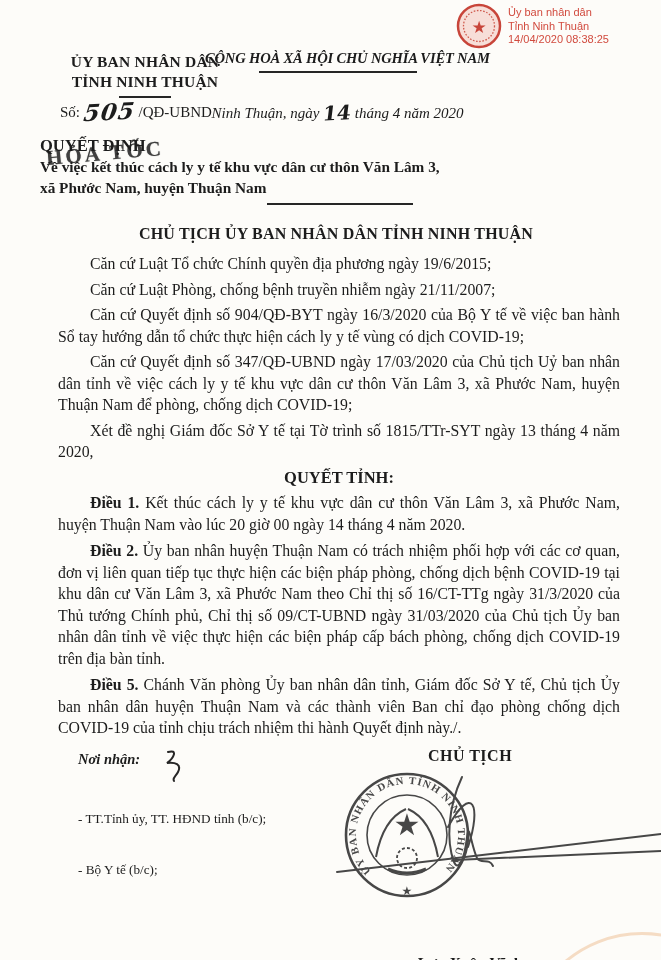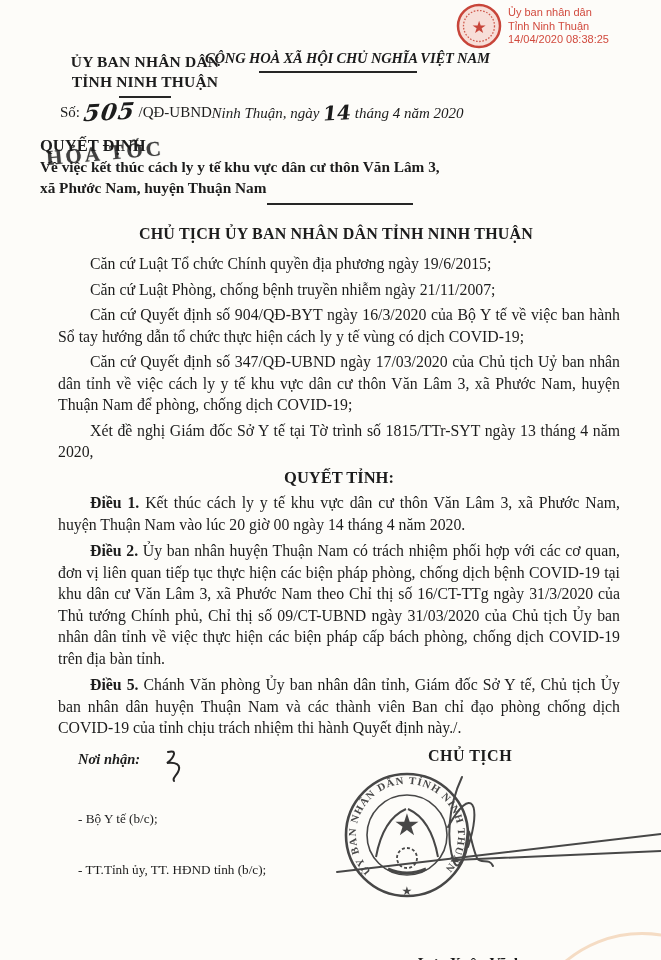--- a/index.html
+++ b/index.html
@@ -127,22 +127,22 @@
       <p><span class="article-lead">Điều 2.</span><span> Ủy ban nhân huyện Thuận Nam có trách nhiệm phối hợp với các cơ quan, đơn vị liên quan tiếp tục thực hiện các biện pháp phòng, chống dịch bệnh COVID-19 tại khu dân cư Văn Lâm 3, xã Phước Nam theo Chỉ thị số 16/CT-TTg ngày 31/3/2020 của Thủ tướng Chính phủ, Chỉ thị số 09/CT-UBND ngày 31/03/2020 của Chủ tịch Ủy ban nhân dân tỉnh về việc thực hiện các biện pháp cấp bách phòng, chống dịch COVID-19 trên địa bàn tỉnh.</span></p>
       <p><span class="article-lead">Điều 5.</span><span> Chánh Văn phòng Ủy ban nhân dân tỉnh, Giám đốc Sở Y tế, Chủ tịch Ủy ban nhân dân huyện Thuận Nam và các thành viên Ban chỉ đạo phòng chống dịch COVID-19 của tỉnh chịu trách nhiệm thi hành Quyết định này./.</span></p>
     </div>
   </div>
 
   <div class="noi-nhan">Nơi nhận:</div>
   <svg class="nn-mark" width="26" height="38" viewBox="0 0 26 38">
     <path d="M6,4 C16,1 12,10 5,15 C13,14 20,16 16,24 C14,28 10,30 12,33" fill="none" stroke="#262626" stroke-width="2" stroke-linecap="round"></path>
   </svg>
   <div class="recipients">
+    <div>- TT.Tỉnh ủy, TT. HĐND tỉnh (b/c);</div>
     <div>- Bộ Y tế (b/c);</div>
-    <div>- TT.Tỉnh ủy, TT. HĐND tỉnh (b/c);</div>
     
     
     
   </div>
 
   <div class="signer-title">CHỦ TỊCH</div>
 
   <svg class="seal-sig" width="331" height="170" viewBox="0 0 331 170">
     <g stroke="#2f2f2f" fill="none" opacity="0.88">
 

